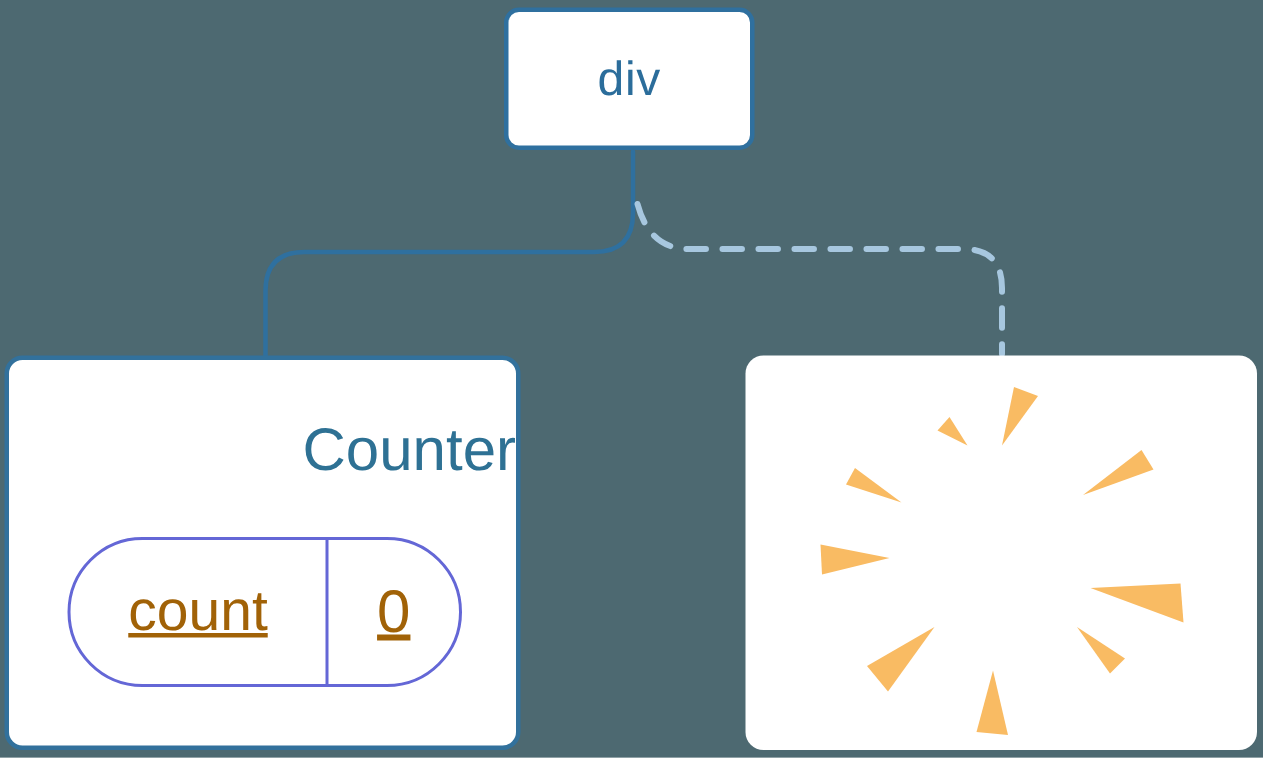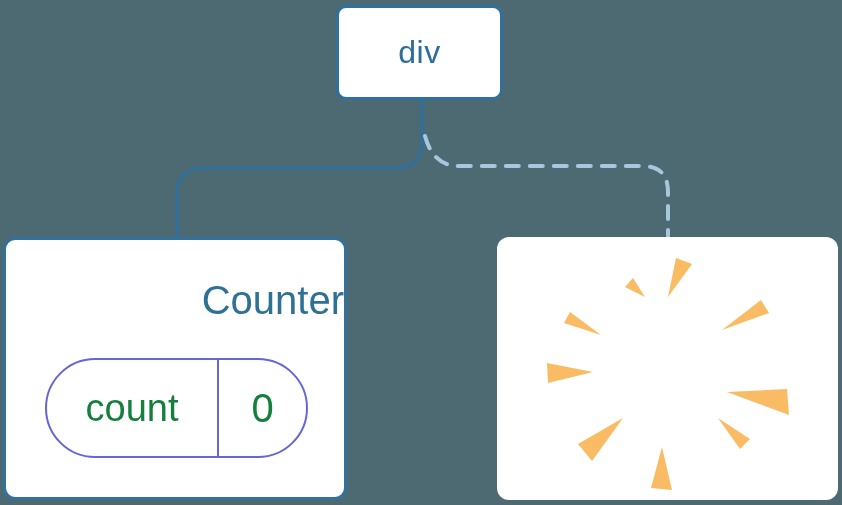--- a/index.html
+++ b/index.html
@@ -52,22 +52,23 @@
     color: #2e7194;
   }
   .state-pill {
     position: absolute;
     left: 39px; top: 118px;
     width: 263px; height: 100px;
     box-sizing: border-box;
     border: 2px solid #6467d6;
     border-radius: 50px;
     display: flex;
-    color: #15803d;
+    color: #a16207;
     overflow: hidden;
+    text-decoration: underline;
   }
   .pill-key {
     flex: 1;
     display: flex;
     align-items: center;
     justify-content: center;
     font-size: 38px;
     border-right: 2px solid #6467d6;
   }
   .pill-value {

